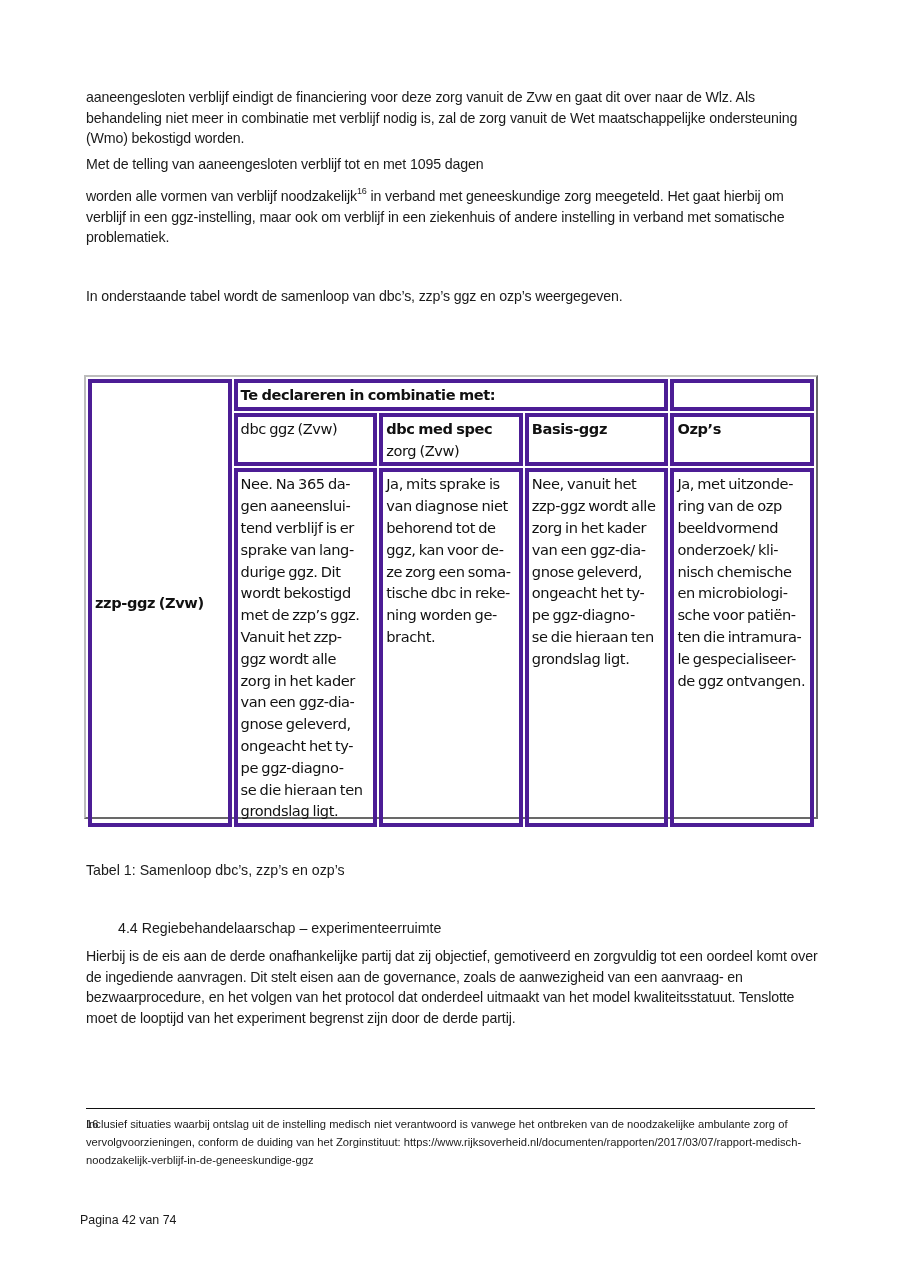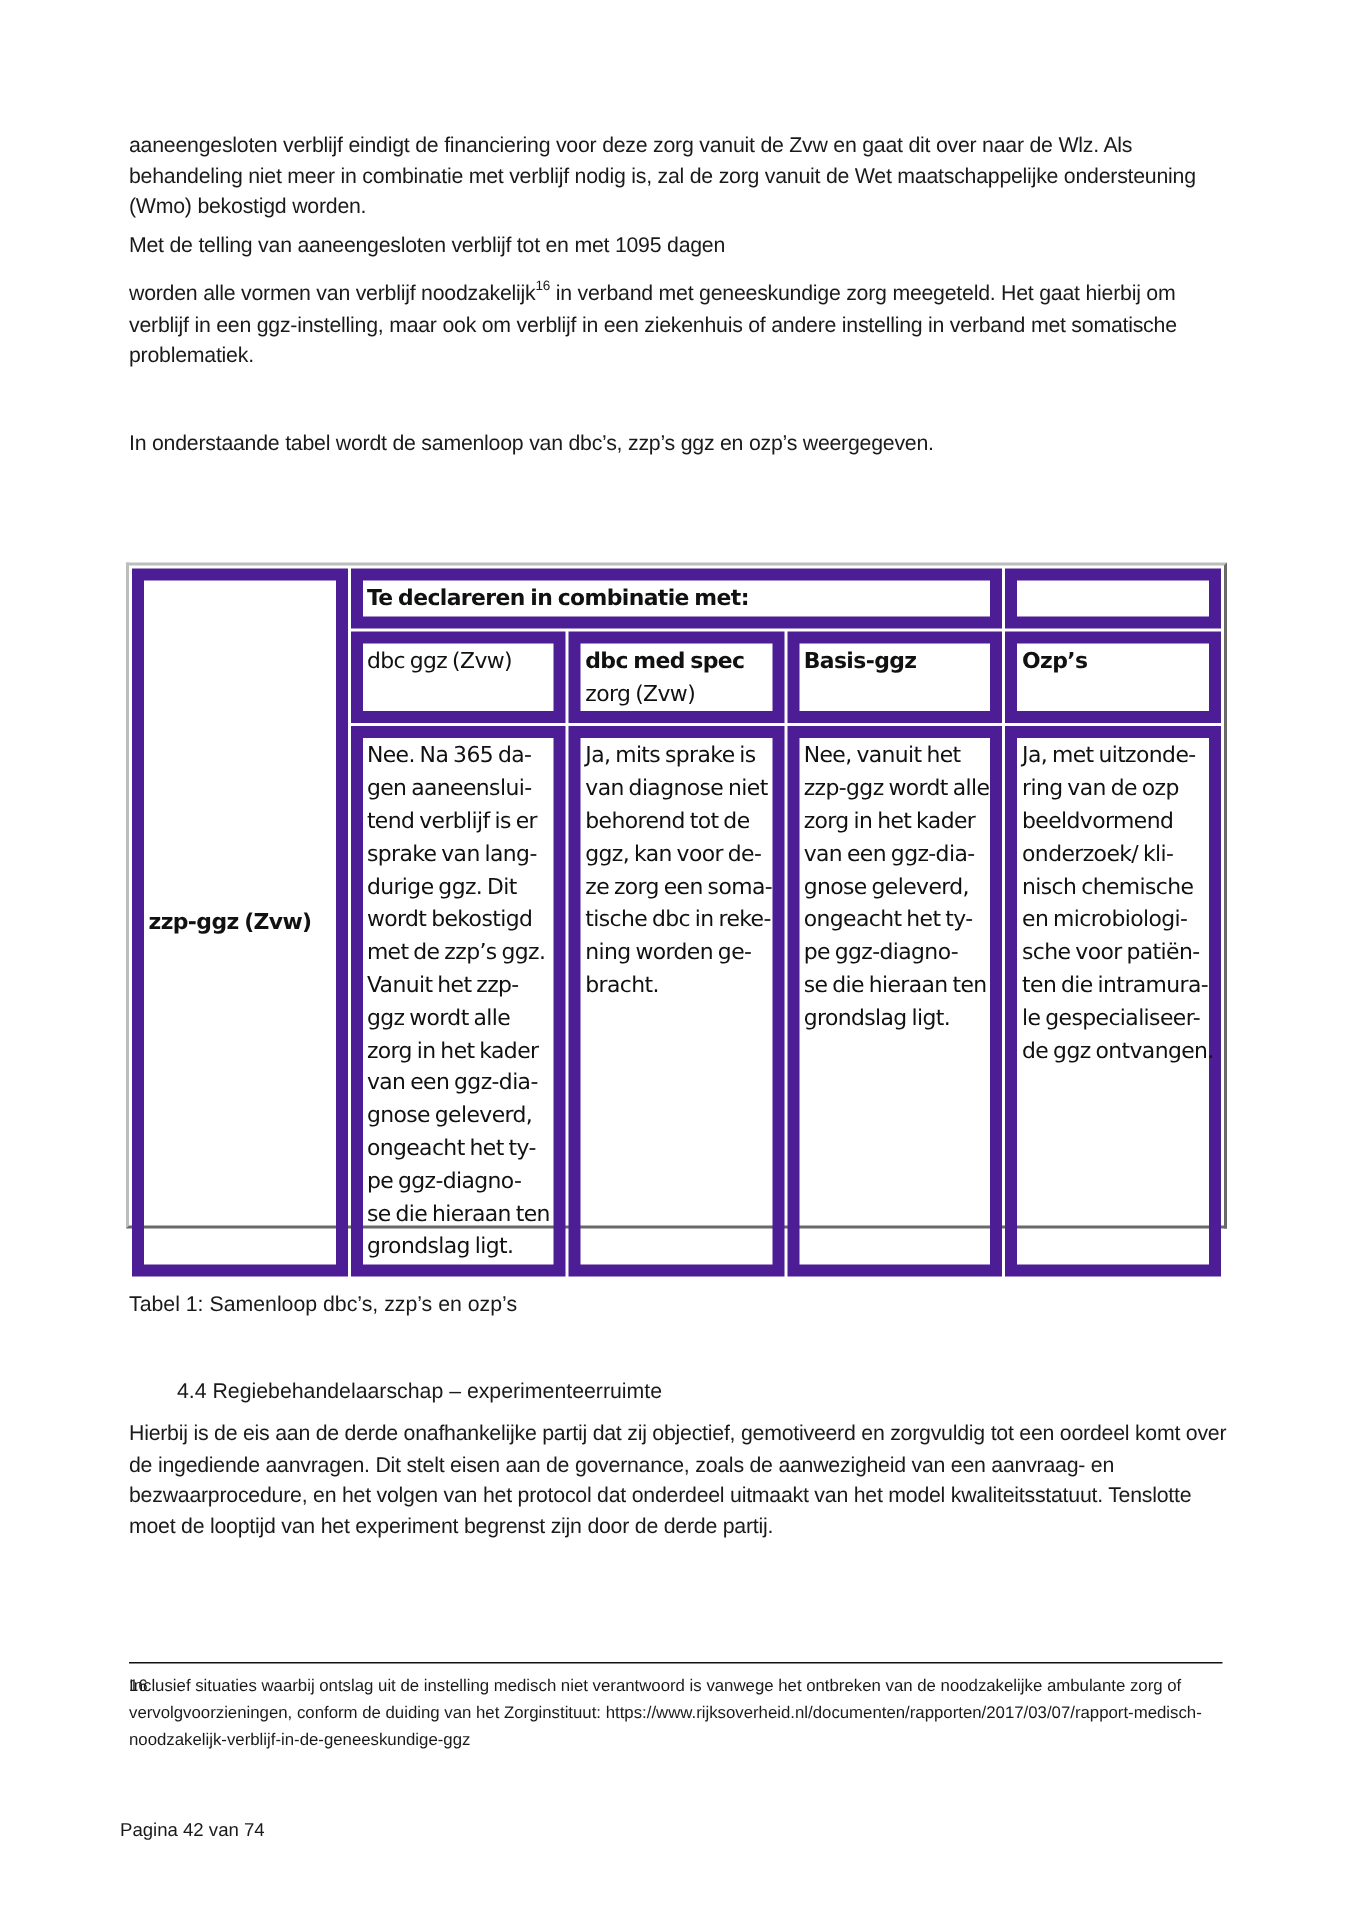--- a/index.html
+++ b/index.html
@@ -7,21 +7,21 @@
          font-family: "Liberation Sans", "DejaVu Sans", sans-serif; color: #1a1a1a; }
   .page { position: absolute; left: 0; top: 0; width: 900px; height: 1273px; }
   .para { position: absolute; left: 86px; width: 735px; font-size: 14.2px; line-height: 20.5px; margin: 0; letter-spacing: -0.15px; }
   .para sup { font-size: 9px; line-height: 0; position: relative; top: -1px; }
 
   
   .tbl-wrap { position: absolute; left: 84px; top: 375px; width: 734px; height: 444px;
               border: 2px outset #bdbdbd; box-sizing: border-box; background: #fff; }
   table.samenloop { border-collapse: separate; border-spacing: 2px; width: 100%; height: 100%;
                     table-layout: fixed; font-family: "DejaVu Sans", sans-serif; }
-  table.samenloop td { border: 8px solid #4c1d95; vertical-align: top; padding: 1px 3px;
+  table.samenloop td { border: 4px solid #4c1d95; vertical-align: top; padding: 1px 3px;
                        font-size: 14.6px; line-height: 21.8px; color: #111; box-sizing: border-box;
                        letter-spacing: -0.4px; word-spacing: -1px; }
   table.samenloop td.rowhead { vertical-align: middle; font-size: 14.6px; margin-left: 44px; }
   table.samenloop td .b { font-weight: bold; }
   .cell-lines span { display: block; white-space: nowrap; }
 
   .caption { position: absolute; left: 86px; top: 862px; font-size: 14.2px; }
   .heading { position: absolute; left: 86px; top: 920px; font-size: 14.2px; margin-left: 32px; }
 
   .fn-rule { position: absolute; left: 86px; top: 1108px; width: 729px; height: 0; border-top: 1.5px solid #111; }

